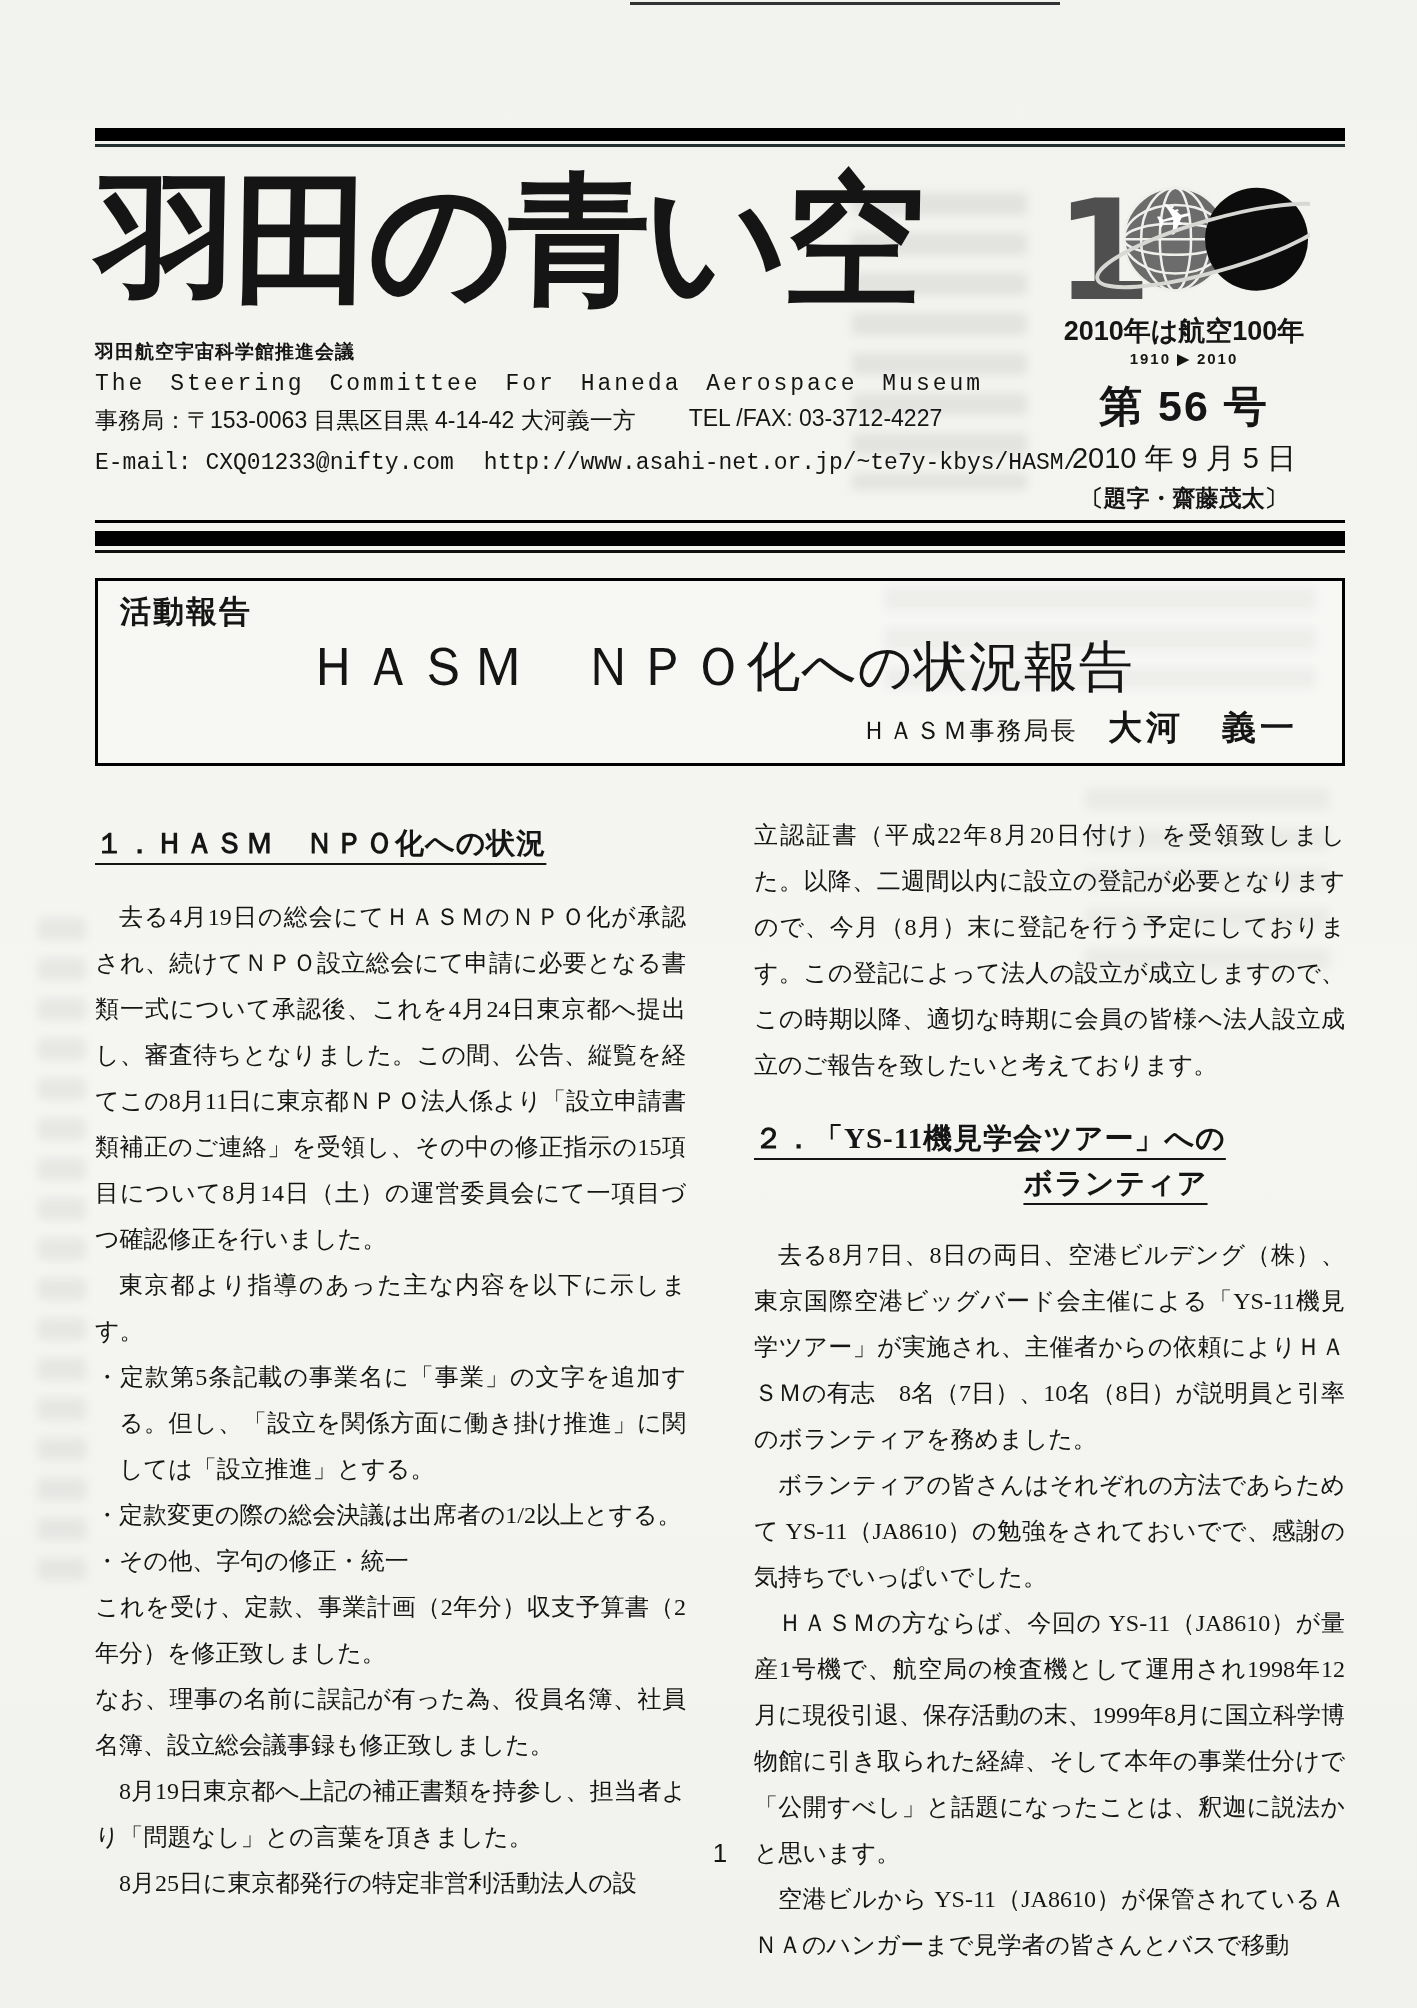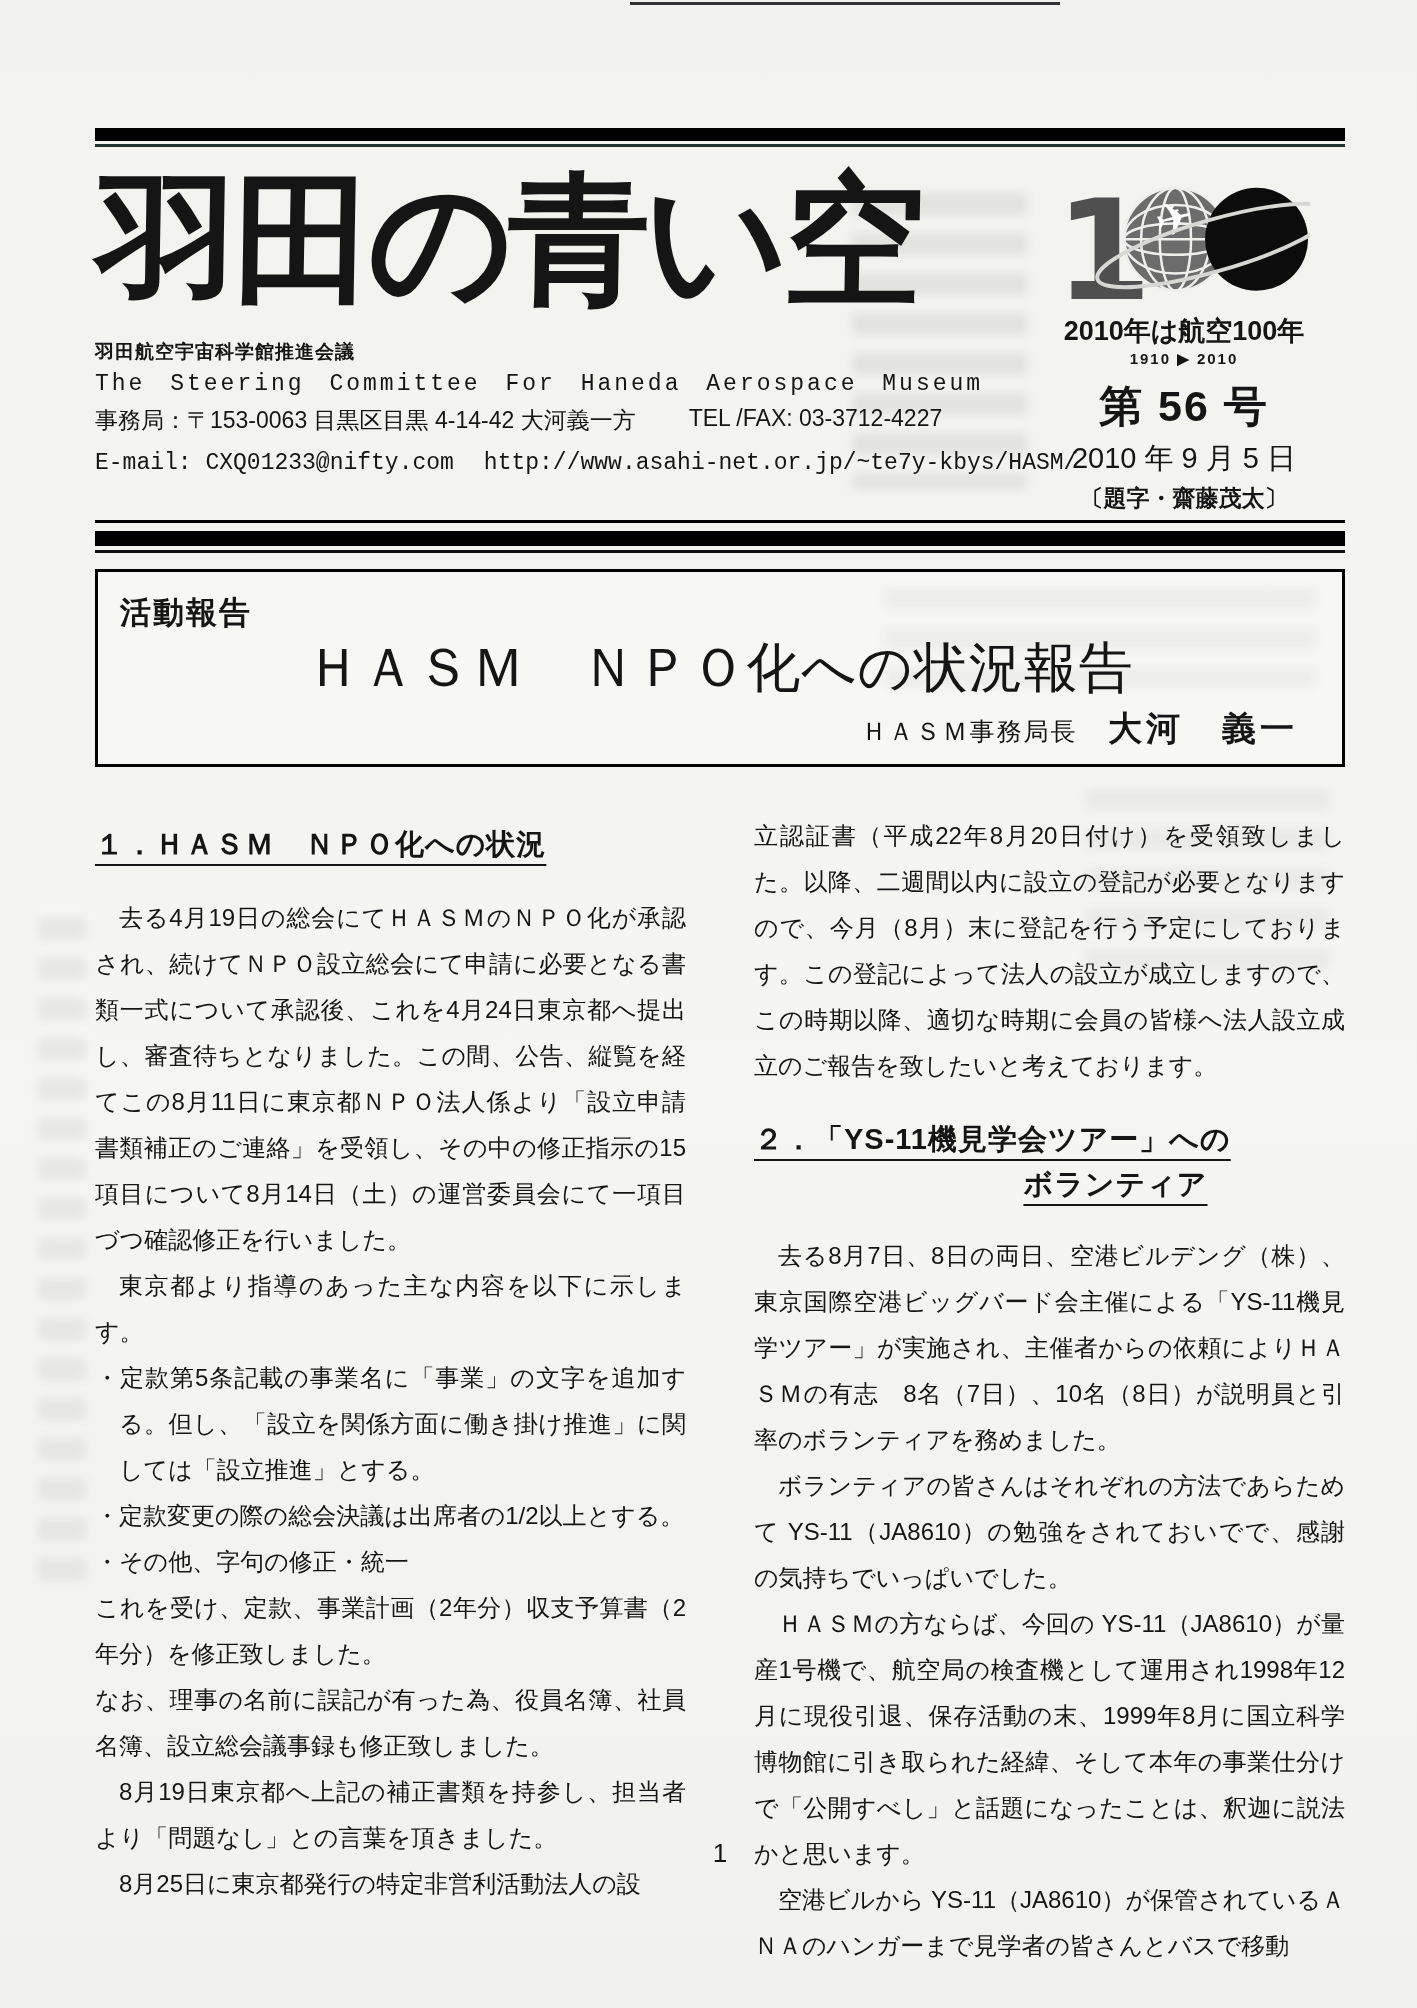--- a/index.html
+++ b/index.html
@@ -43,29 +43,29 @@
   .issue-number { font-size:43px; font-weight:bold; letter-spacing:2px; margin-top:10px; }
   .issue-date   { font-size:29px; margin-top:3px; white-space:nowrap; }
   .title-credit { font-size:23px; font-weight:bold; margin-top:4px; white-space:nowrap; }
 
   
   .sep-rule { height:3px;  background:#000; margin-top:6px; }
   .sep-bar  { height:15px; background:#000; margin-top:8px; }
   .sep-line { height:3px;  background:#101010; margin-top:4px; }
 
   
-  .title-box { border:3px solid #000; margin-top:16px; padding:20px 22px 12px; background:rgba(255,255,255,.25); }
+  .title-box { border:3px solid #000; margin-top:25px; padding:10px 22px 12px; background:rgba(255,255,255,.25); }
   .category   { font-size:31px; font-weight:bold; letter-spacing:2px; }
   .main-title { text-align:center; font-size:54px; font-weight:normal; letter-spacing:1px; line-height:1.15; margin-top:2px; }
   .byline { text-align:right; padding-right:22px; margin-top:8px; }
   .byline-role { font-size:25px; letter-spacing:2px; }
   .byline-name { font-size:34px; font-weight:bold; letter-spacing:4px; margin-left:26px; }
 
   
-  .columns { display:flex; gap:68px; margin-top:46px; }
+  .columns { display:flex; gap:68px; margin-top:46px;font-family:Liberation Serif, serif; }
   .col { width:599px; }
   .section-heading { font-size:29px; font-weight:bold; letter-spacing:1px; margin:12px 0 30px; }
   .section-heading .u, .h2line .u {
     text-decoration:underline; text-decoration-thickness:2px; text-underline-offset:10px;
   }
   .h2group { margin:28px 0 26px; }
   .h2line  { font-size:29px; font-weight:bold; letter-spacing:1px; line-height:1.55; }
   .h2line2 { text-align:center; position:relative; left:66px; }
   .col p { font-size:24px; line-height:46px; margin:0; text-align:justify; overflow-wrap:break-word; }
   .indent { text-indent:1em; }

